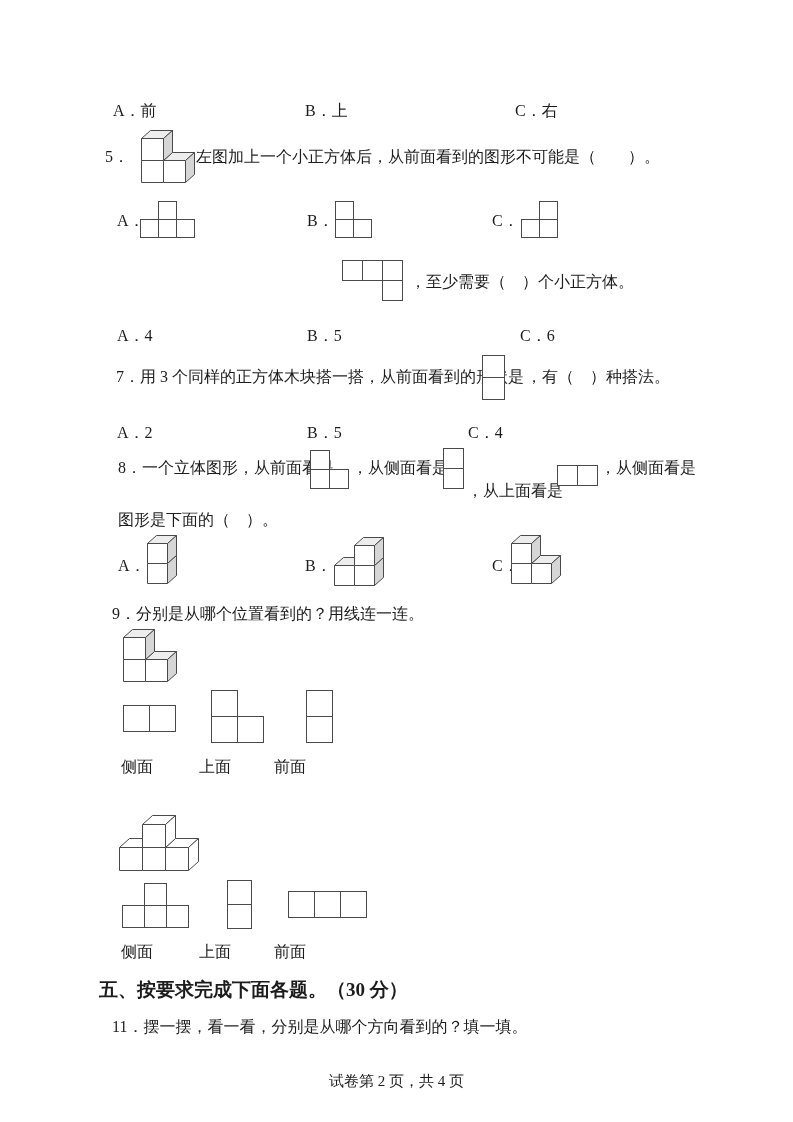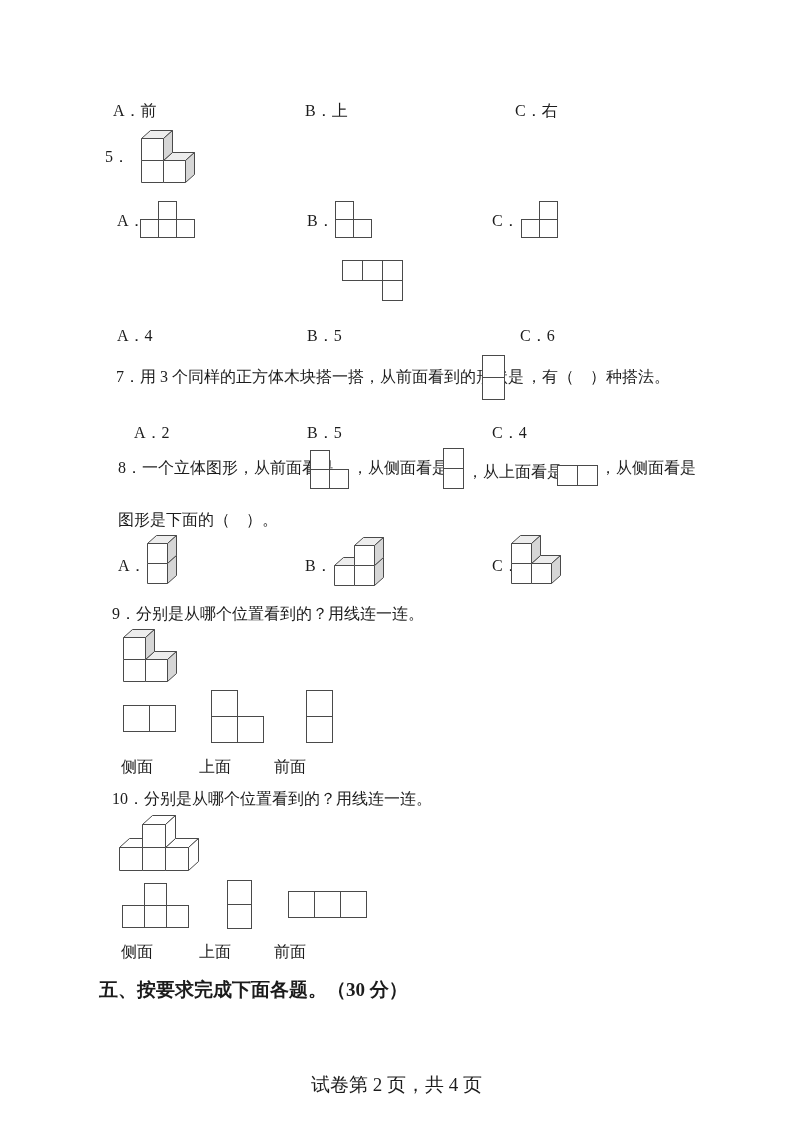--- a/index.html
+++ b/index.html
@@ -5,21 +5,21 @@
   html,body{margin:0;padding:0;background:#fff;}
   .page{
     position:relative;width:793px;height:1122px;background:#ffffff;
     font-family:"Liberation Serif","DejaVu Serif",serif;
     color:#1c1c1c;overflow:hidden;
   }
   .t{position:absolute;font-size:16px;line-height:1.25;white-space:nowrap;}
   .shape{position:absolute;line-height:0;}
   .fig{position:absolute;line-height:0;}
   .sec-title{position:absolute;font-size:19px;font-weight:bold;white-space:nowrap;}
-  .footer{position:absolute;left:0;width:100%;text-align:center;font-size:19px;}
+  .footer{position:absolute;left:0;width:100%;text-align:center;font-size:15px;}
   svg{display:block;}
 </style>
 </head>
 <body>
 
 <div class="page">
 
   <span class="t" style="left:113px;top:101px">A．前</span>
   <span class="t" style="left:305px;top:101px">B．上</span>
   <span class="t" style="left:515px;top:101px">C．右</span>
@@ -31,20 +31,21 @@
           <polygon points="22,30 31,22 53,22 44,30" fill="#ededed"></polygon>
           <polygon points="44,30 53,22 53,44 44,52" fill="#d6d6d6"></polygon>
           <rect x="22" y="30" width="22" height="22" fill="#ffffff"></rect>
           <polygon points="0,8 9,0 31,0 22,8" fill="#ededed"></polygon>
           <polygon points="22,8 31,0 31,22 22,30" fill="#d6d6d6"></polygon>
           <rect x="0" y="8" width="22" height="22" fill="#ffffff"></rect>
           <rect x="0" y="30" width="22" height="22" fill="#ffffff"></rect>
         </g>
       </svg>
     </span>
+  <span class="t" style="left:196px;top:147px">左图加上一个小正方体后，从前面看到的图形不可能是（　　）。</span>
 
   <span class="t" style="left:117px;top:211px">A．</span>
   <span class="shape" style="left:140px;top:201px">
       <svg width="55" height="37" viewBox="0 0 55 37">
         <g transform="translate(0.5,0.5)" fill="#fff" stroke="#4a4a4a" stroke-width="1">
           <rect x="18" y="0" width="18" height="18"></rect>
           <rect x="0" y="18" width="18" height="18"></rect>
           <rect x="18" y="18" width="18" height="18"></rect>
           <rect x="36" y="18" width="18" height="18"></rect>
         </g>
@@ -74,58 +75,59 @@
   <span class="shape" style="left:342px;top:260px">
       <svg width="61" height="41" viewBox="0 0 61 41">
         <g transform="translate(0.5,0.5)" fill="#fff" stroke="#4a4a4a" stroke-width="1">
           <rect x="0" y="0" width="20" height="20"></rect>
           <rect x="20" y="0" width="20" height="20"></rect>
           <rect x="40" y="0" width="20" height="20"></rect>
           <rect x="40" y="20" width="20" height="20"></rect>
         </g>
       </svg>
     </span>
+  <span class="t" style="left:410px;top:272px">，至少需要（　）个小正方体。</span>
   <span class="t" style="left:117px;top:326px">A．4</span>
   <span class="t" style="left:307px;top:326px">B．5</span>
   <span class="t" style="left:520px;top:326px">C．6</span>
 
   <span class="t" style="left:116px;top:367px">7．用 3 个同样的正方体木块搭一搭，从前面看到的形状是</span>
   <span class="shape" style="left:482px;top:355px">
       <svg width="23" height="45" viewBox="0 0 23 45">
         <g transform="translate(0.5,0.5)" fill="#fff" stroke="#4a4a4a" stroke-width="1">
           <rect x="0" y="0" width="22" height="22"></rect>
           <rect x="0" y="22" width="22" height="22"></rect>
         </g>
       </svg>
     </span>
   <span class="t" style="left:526px;top:367px">，有（　）种搭法。</span>
-  <span class="t" style="left:134px;top:423px">A．2</span>
+  <span class="t" style="left:117px;top:423px">A．2</span>
   <span class="t" style="left:307px;top:423px">B．5</span>
-  <span class="t" style="left:492px;top:423px">C．4</span>
+  <span class="t" style="left:468px;top:423px">C．4</span>
 
   <span class="t" style="left:118px;top:458px">8．一个立体图形，从前面看是</span>
   <span class="shape" style="left:310px;top:450px">
       <svg width="39" height="39" viewBox="0 0 39 39">
         <g transform="translate(0.5,0.5)" fill="#fff" stroke="#4a4a4a" stroke-width="1">
           <rect x="0" y="0" width="19" height="19"></rect>
           <rect x="0" y="19" width="19" height="19"></rect>
           <rect x="19" y="19" width="19" height="19"></rect>
         </g>
       </svg>
     </span>
   <span class="t" style="left:352px;top:458px">，从侧面看是</span>
   <span class="shape" style="left:443px;top:448px">
       <svg width="21" height="41" viewBox="0 0 21 41">
         <g transform="translate(0.5,0.5)" fill="#fff" stroke="#4a4a4a" stroke-width="1">
           <rect x="0" y="0" width="20" height="20"></rect>
           <rect x="0" y="20" width="20" height="20"></rect>
         </g>
       </svg>
     </span>
-  <span class="t" style="left:467px;top:462px">，从上面看是</span>
+  <span class="t" style="left:467px;top:481px">，从上面看是</span>
   <span class="shape" style="left:557px;top:465px">
       <svg width="41" height="21" viewBox="0 0 41 21">
         <g transform="translate(0.5,0.5)" fill="#fff" stroke="#4a4a4a" stroke-width="1">
           <rect x="0" y="0" width="20" height="20"></rect>
           <rect x="20" y="0" width="20" height="20"></rect>
         </g>
       </svg>
     </span>
   <span class="t" style="left:600px;top:458px">，从侧面看是</span>
   <span class="t" style="left:118px;top:510px">图形是下面的（　）。</span>
@@ -207,21 +209,20 @@
         <g transform="translate(0.5,0.5)" fill="#fff" stroke="#4a4a4a" stroke-width="1">
           <rect x="0" y="0" width="26" height="26"></rect>
           <rect x="0" y="26" width="26" height="26"></rect>
         </g>
       </svg>
     </span>
   <span class="t" style="left:121px;top:757px">侧面</span>
   <span class="t" style="left:199px;top:757px">上面</span>
   <span class="t" style="left:274px;top:757px">前面</span>
 
-  <span class="t" style="left:112px;top:789px">10．分别是从哪个位置看到的？用线连一连。</span>
   <span class="fig" style="left:118px;top:815px">
       <svg width="82" height="57" viewBox="0 0 82 57">
         <g transform="translate(1.5,0.5)" stroke="#4a4a4a" stroke-width="1" stroke-linejoin="round">
           <polygon points="0,32 10,23 33,23 23,32" fill="#ffffff"></polygon>
           <rect x="0" y="32" width="23" height="23" fill="#ffffff"></rect>
           <rect x="23" y="32" width="23" height="23" fill="#ffffff"></rect>
           <polygon points="46,32 56,23 79,23 69,32" fill="#ffffff"></polygon>
           <polygon points="69,32 79,23 79,46 69,55" fill="#ffffff"></polygon>
           <rect x="46" y="32" width="23" height="23" fill="#ffffff"></rect>
           <polygon points="23,9 33,0 56,0 46,9" fill="#ffffff"></polygon>
@@ -256,16 +257,17 @@
           <rect x="52" y="0" width="26" height="26"></rect>
         </g>
       </svg>
     </span>
   <span class="t" style="left:121px;top:942px">侧面</span>
   <span class="t" style="left:199px;top:942px">上面</span>
   <span class="t" style="left:274px;top:942px">前面</span>
 
   <span class="sec-title" style="left:99px;top:977px">五、按要求完成下面各题。（30 分）</span>
 
+  <span class="t" style="left:112px;top:1017px">11．摆一摆，看一看，分别是从哪个方向看到的？填一填。</span>
 
   <div class="footer" style="top:1072px">试卷第 2 页，共 4 页</div>
 
 </div>
 
 </body></html>

